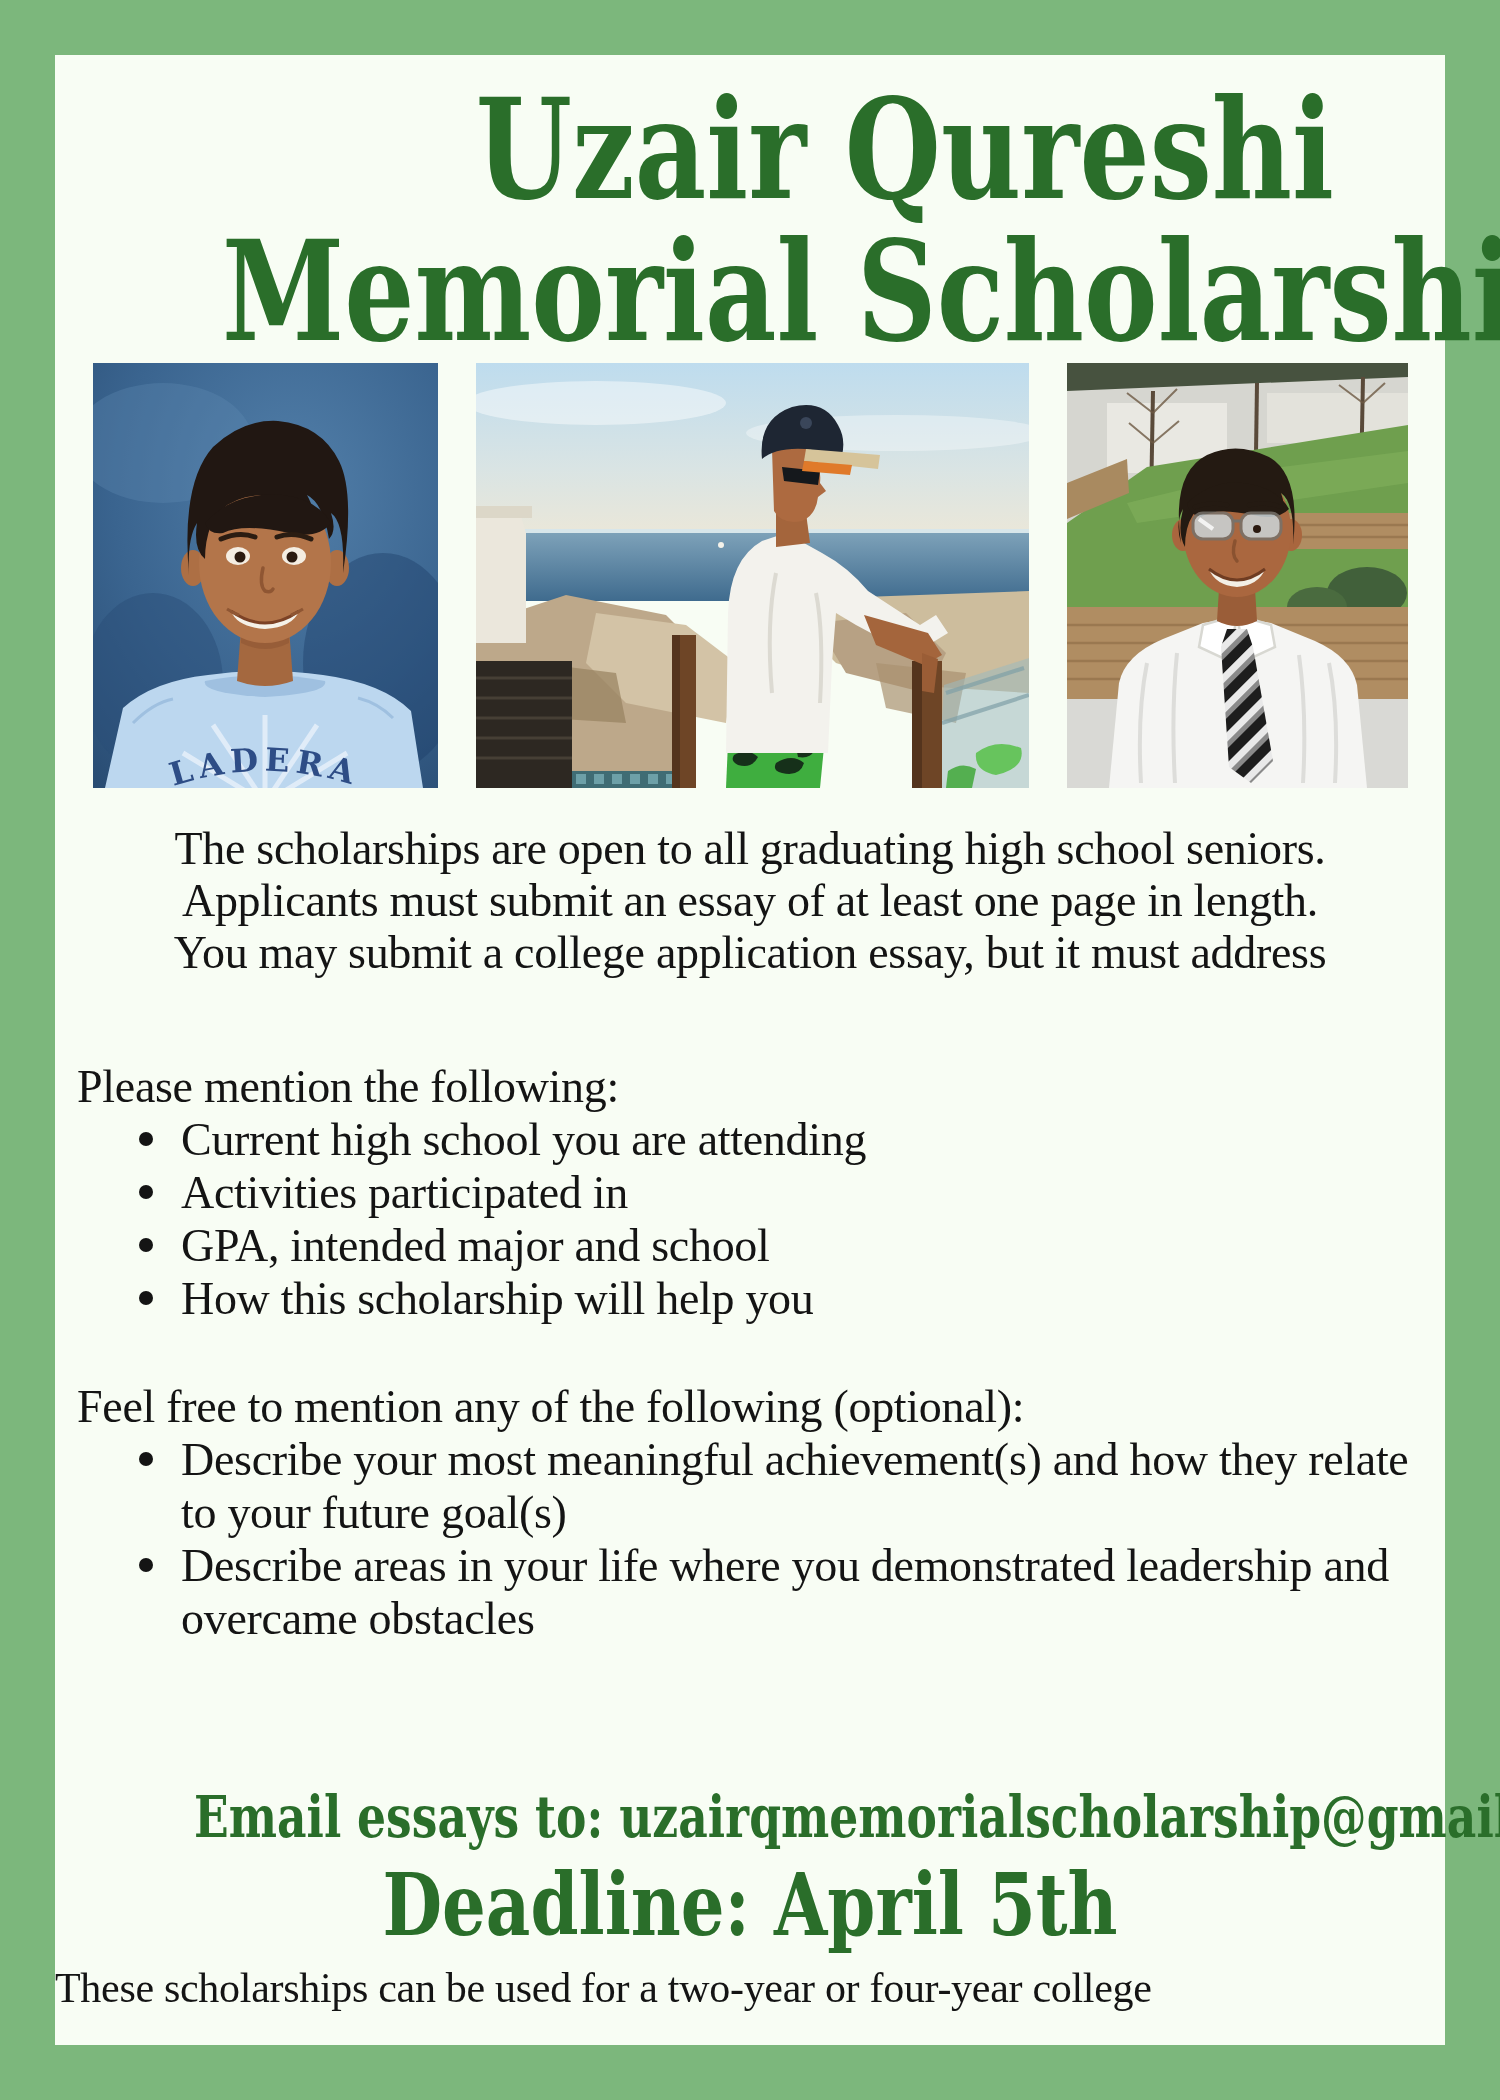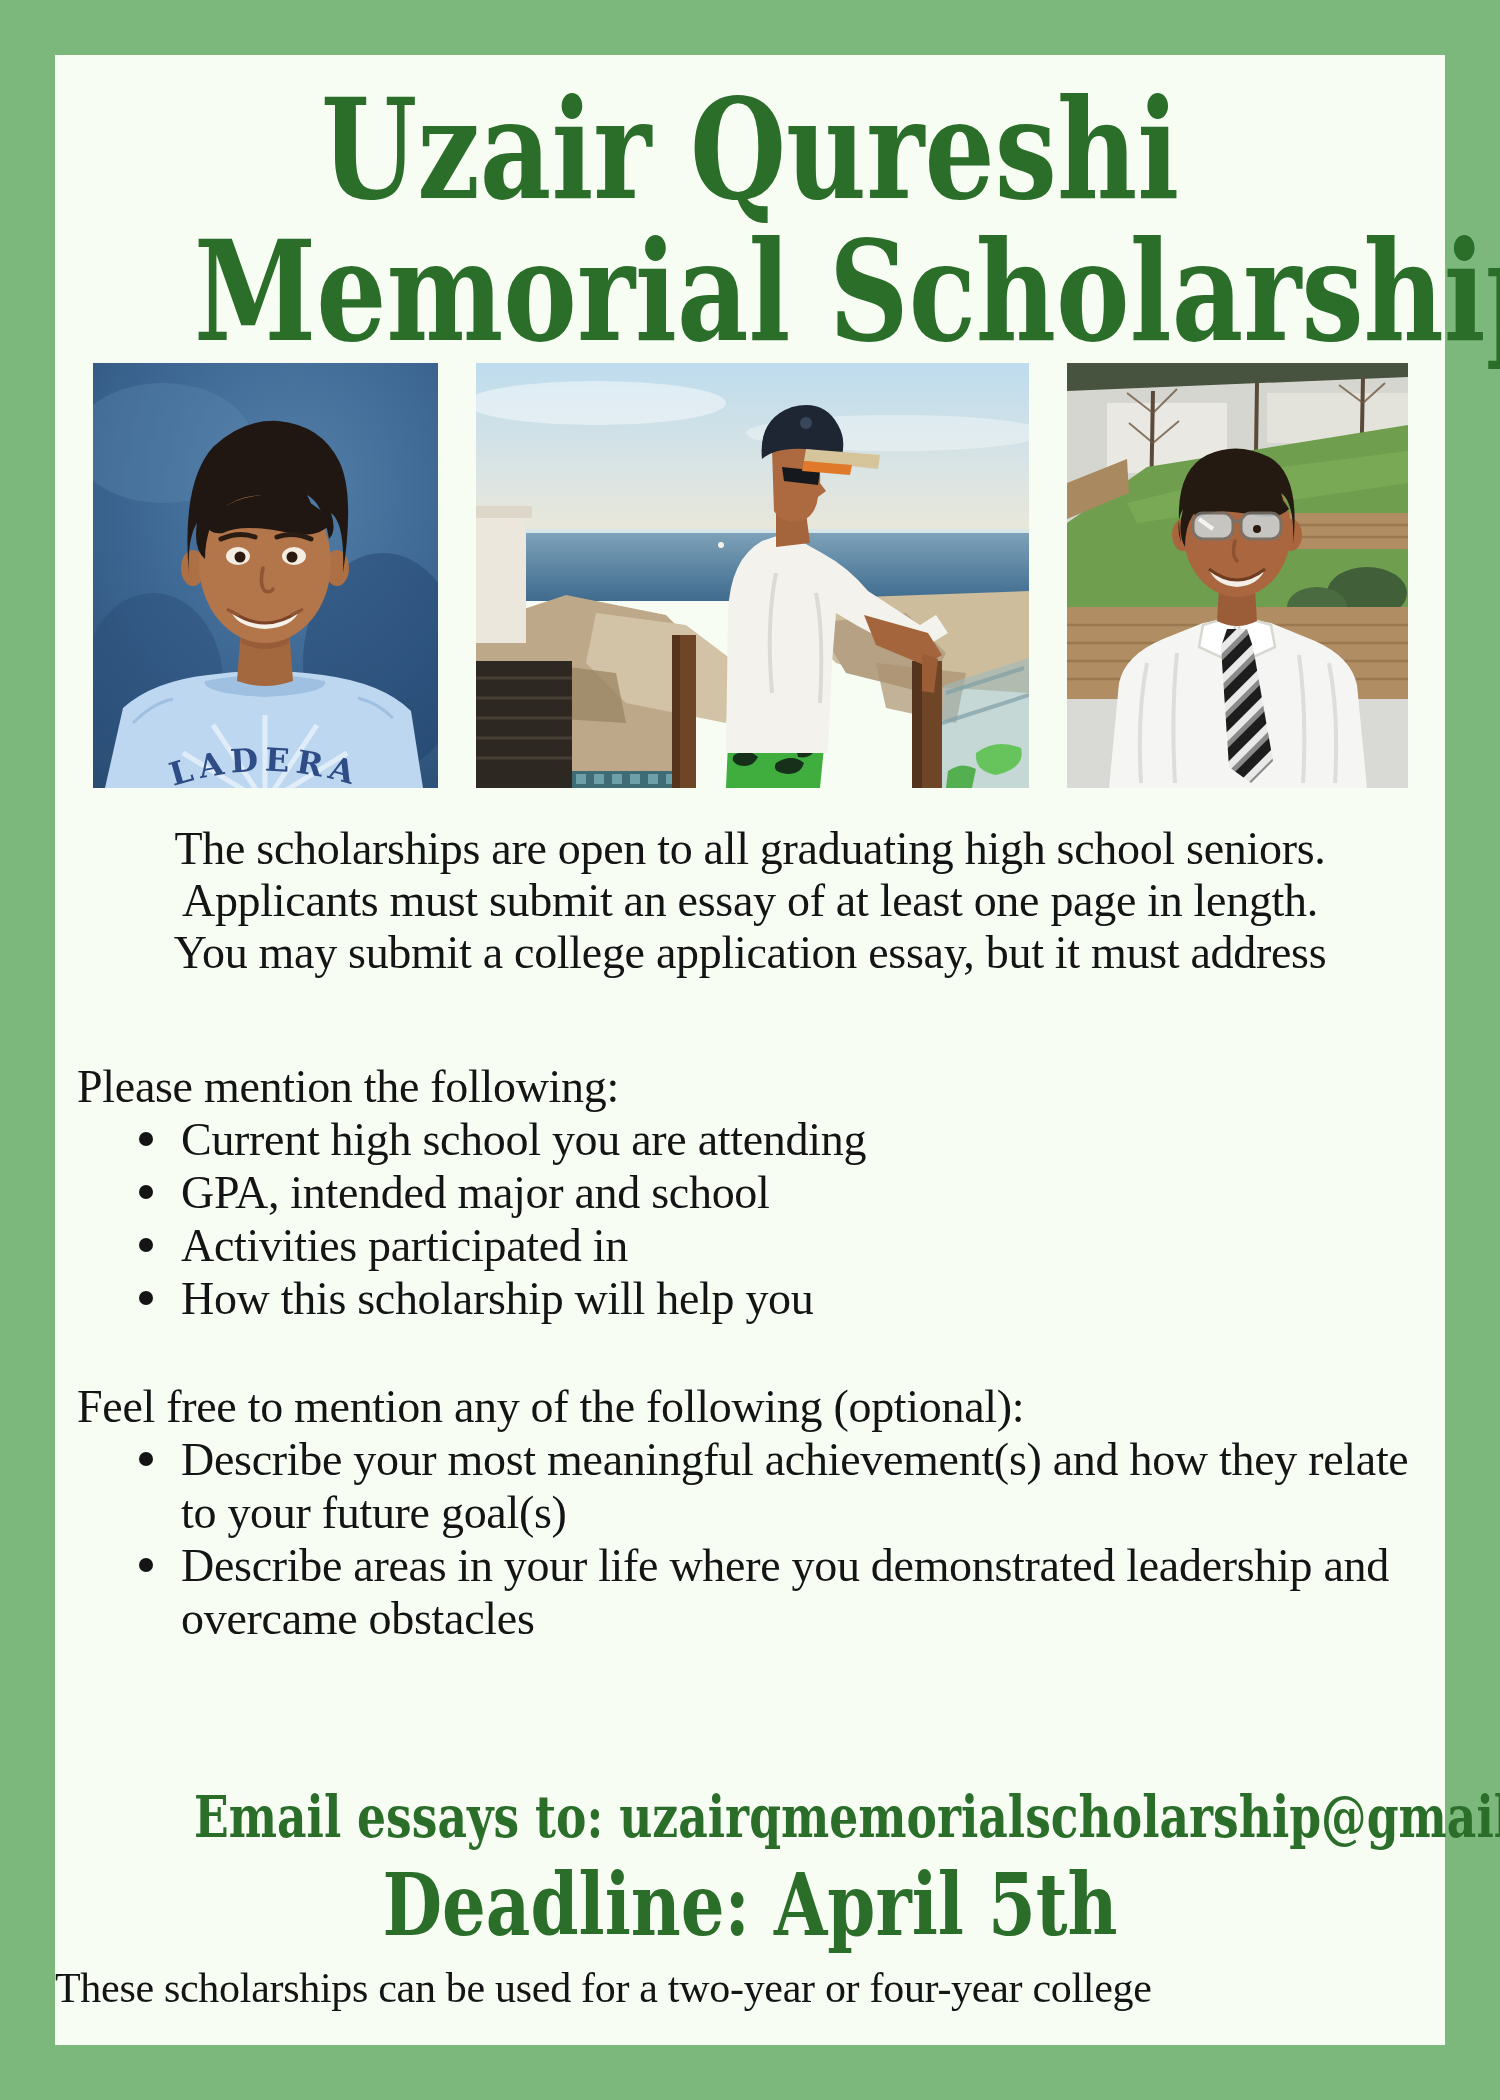--- a/index.html
+++ b/index.html
@@ -8,23 +8,23 @@
     background:#7cb77c;
     font-family:"Liberation Serif", serif;
     color:#141414;
   }
   .paper{
     position:absolute;left:55px;top:55px;width:1390px;height:1990px;
     background:#f8fdf4;
   }
   
   .title{
-    position:absolute;top:24px;left:0;width:100%;text-align:center;
+    position:absolute;top:24px;left:16px;width:100%;text-align:right;
     font-family:"DejaVu Serif", serif;font-weight:700;color:#2a6e2a;
-    font-size:138px;line-height:142px;
+    font-size:138px;line-height:142px;padding-left:12px;
   }
   .squeeze{display:block;white-space:nowrap;transform:scaleX(0.80);transform-origin:50% 50%;}
   
   .photos{
     position:absolute;top:308px;left:0;width:100%;height:425px;
     display:flex;justify-content:center;align-items:flex-start;gap:38px;
   }
   .photo{height:425px;overflow:hidden;}
   .photo svg{display:block;}
   
@@ -307,22 +307,22 @@
 
   <div class="intro">
     <div>The scholarships are open to all graduating high school seniors.</div>
     <div>Applicants must submit an essay of at least one page in length.</div>
     <div>You may submit a college application essay, but it must address</div>
   </div>
 
   <div class="sec-heading h1">Please mention the following:</div>
   <ul class="blist ul1">
     <li>Current high school you are attending</li>
+    <li>Activities participated in</li>
     <li>GPA, intended major and school</li>
-    <li>Activities participated in</li>
     <li>How this scholarship will help you</li>
   </ul>
 
   <div class="sec-heading h2">Feel free to mention any of the following (optional):</div>
   <ul class="blist ul2">
     <li>Describe your most meaningful achievement(s) and how they relate to your future goal(s)</li>
     <li>Describe areas in your life where you demonstrated leadership and overcame obstacles</li>
   </ul>
 
   <div class="email-line">

